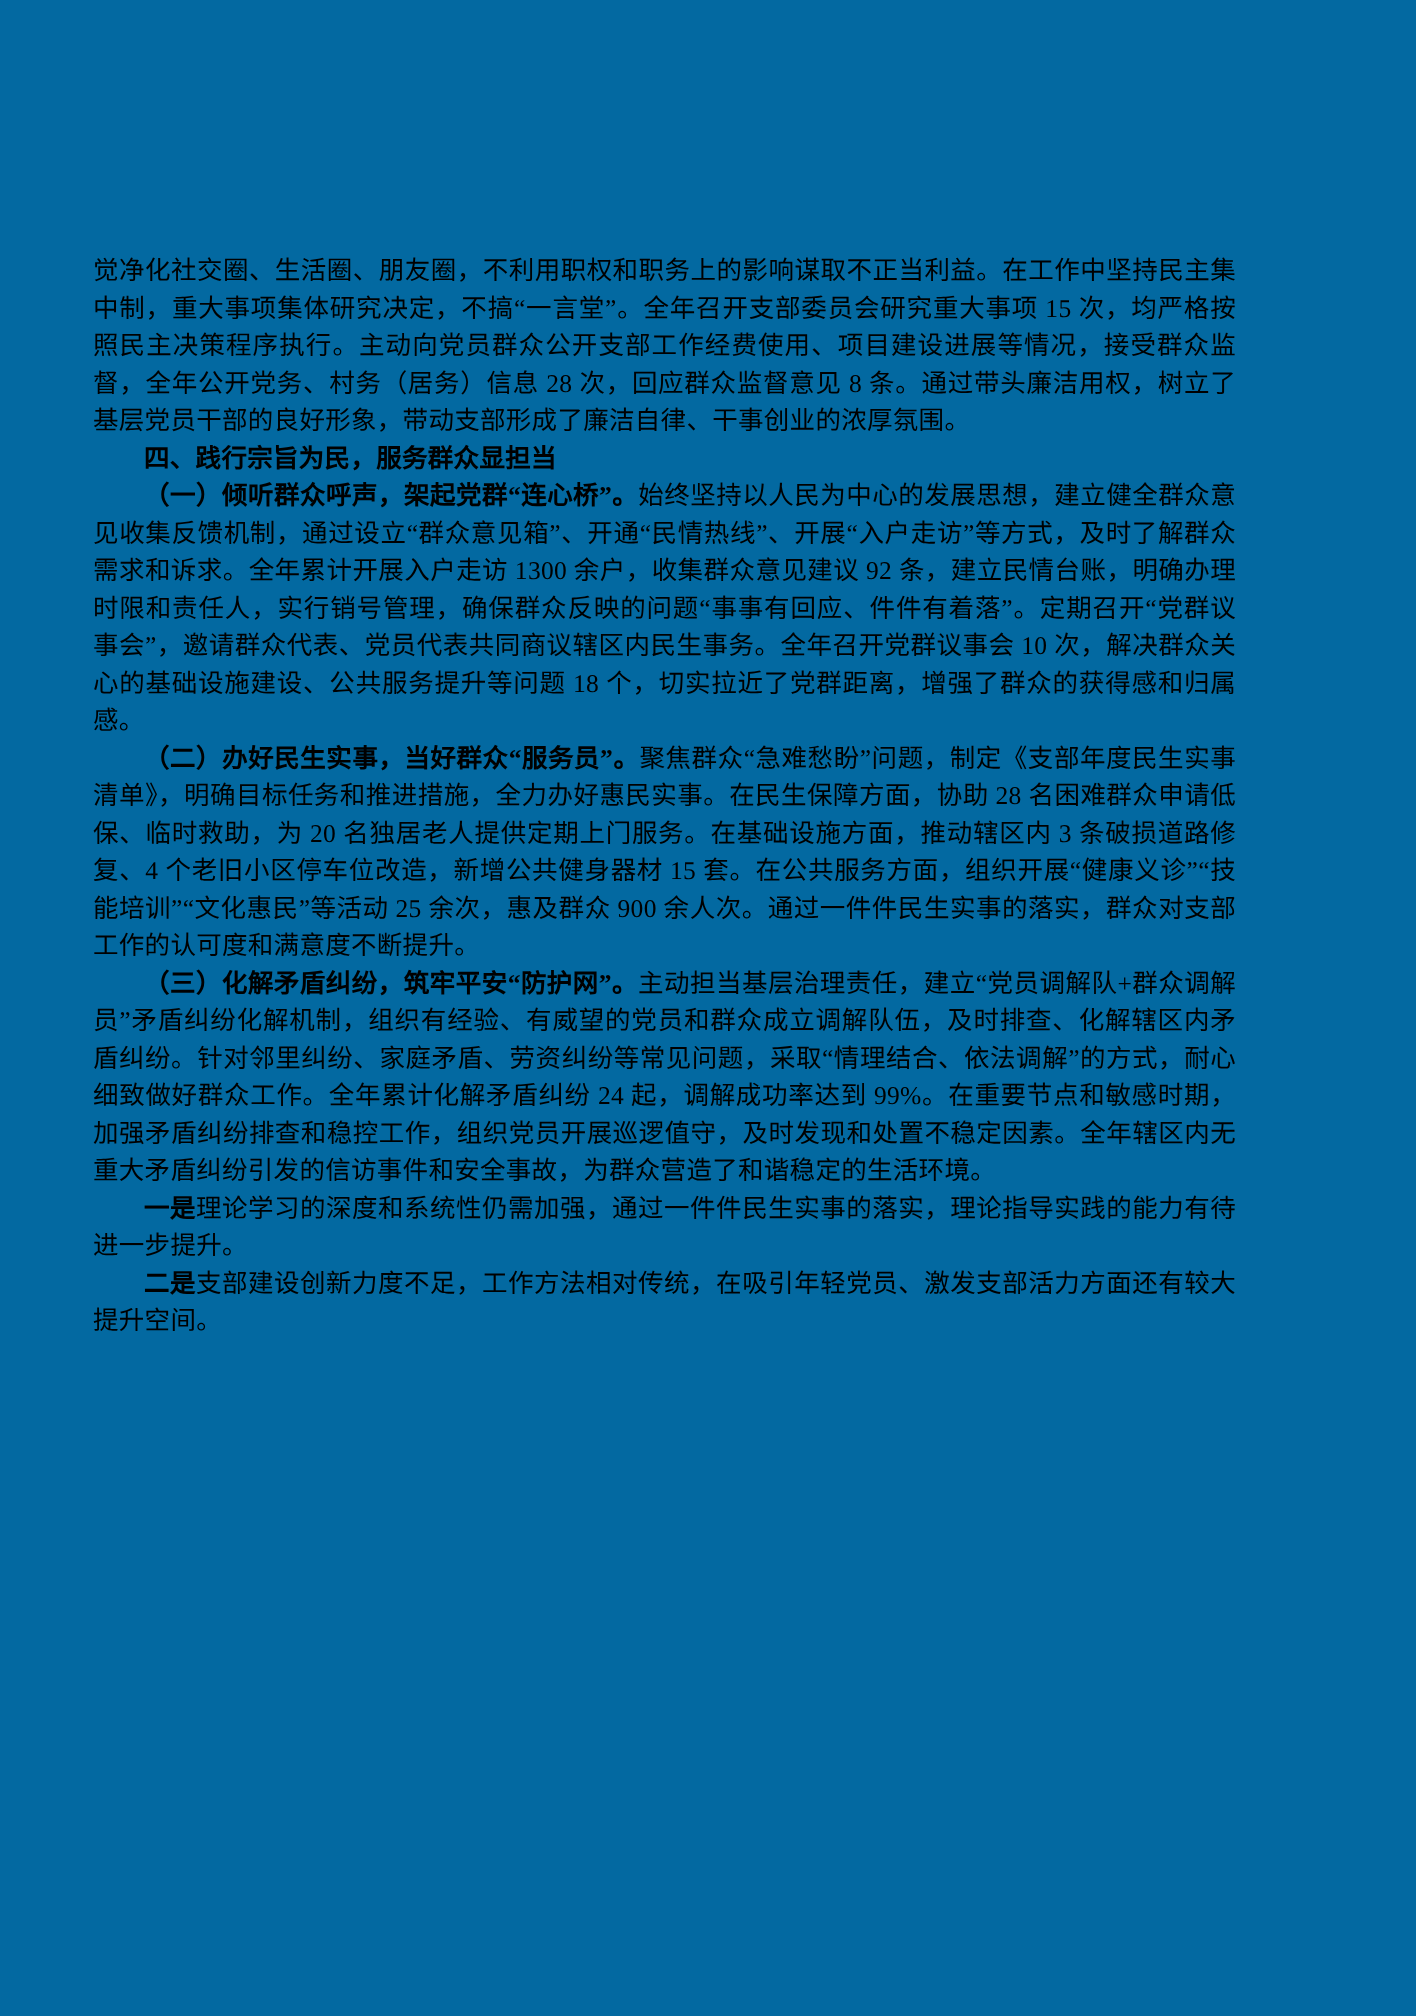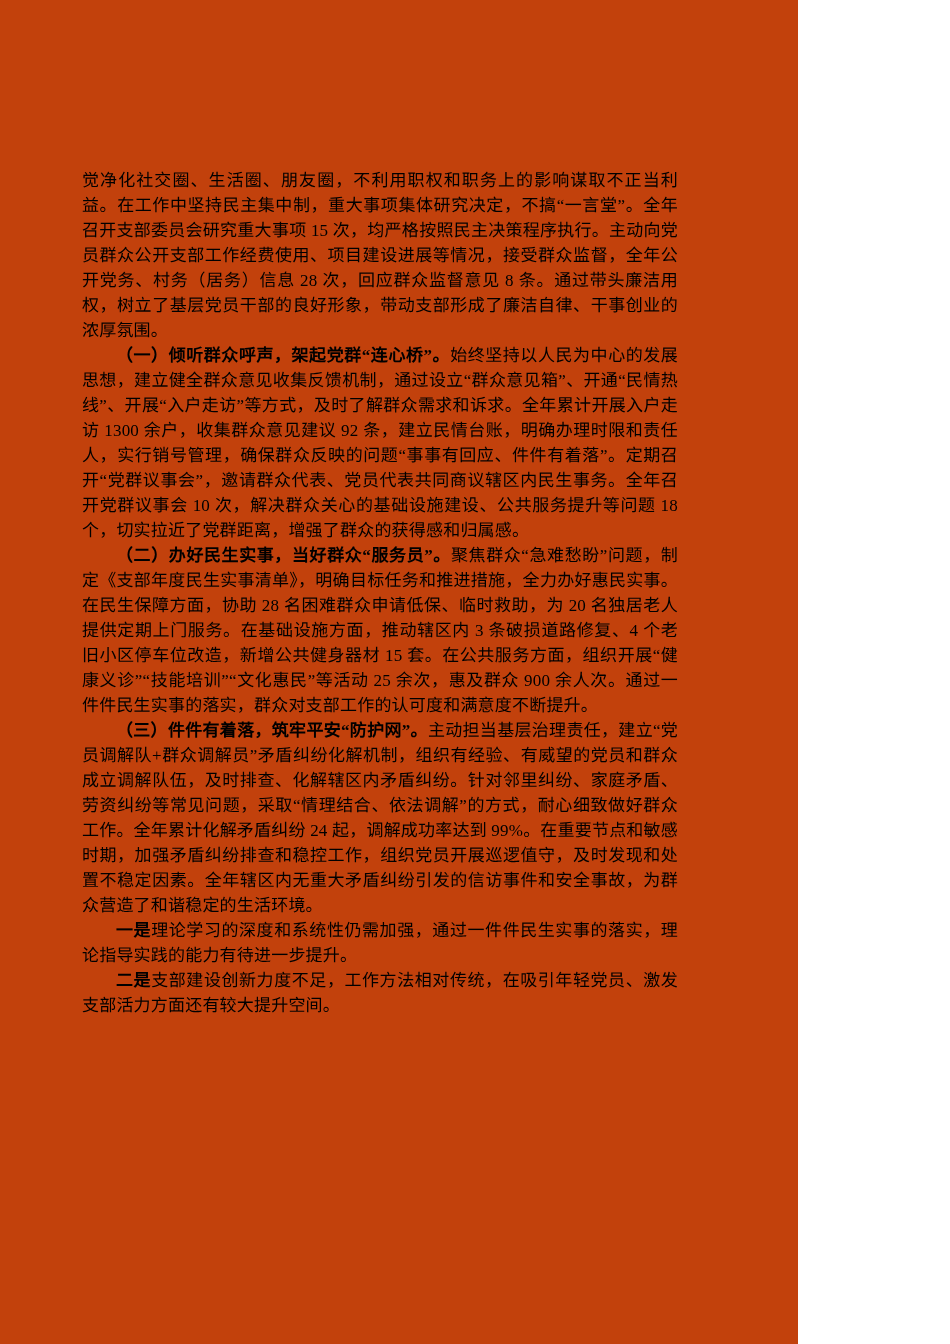--- a/index.html
+++ b/index.html
@@ -9,24 +9,24 @@
   }
   body {
     width: 950px;
     height: 1344px;
     overflow: hidden;
     font-family: "Liberation Serif", "DejaVu Serif", serif;
     color: #000000;
   }
   .page {
     box-sizing: border-box;
-    width: 798px;
+    width: 944px;
     height: 1344px;
-    padding: 168px 120px 120px 82px;
-    background: #c2410c;
+    padding: 168px 120px 120px 62px;
+    background: #0369a1;
   }
   .para {
     margin: 0;
     font-size: 17px;
     line-height: 25px;
     text-align: justify;
     text-indent: 2em;
     word-break: break-all;
     letter-spacing: 0.2px;
   }
@@ -41,26 +41,27 @@
     margin-top: 11px;
   }
 </style>
 </head>
 <body>
 
 <div class="page">
 
   <p class="para no-indent">觉净化社交圈、生活圈、朋友圈，不利用职权和职务上的影响谋取不正当利益。在工作中坚持民主集中制，重大事项集体研究决定，不搞“一言堂”。全年召开支部委员会研究重大事项 15 次，均严格按照民主决策程序执行。主动向党员群众公开支部工作经费使用、项目建设进展等情况，接受群众监督，全年公开党务、村务（居务）信息 28 次，回应群众监督意见 8 条。通过带头廉洁用权，树立了基层党员干部的良好形象，带动支部形成了廉洁自律、干事创业的浓厚氛围。</p>
 
+  <p class="para heading">四、践行宗旨为民，服务群众显担当</p>
 
   <p class="para"><span class="lead">（一）倾听群众呼声，架起党群“连心桥”。</span><span>始终坚持以人民为中心的发展思想，建立健全群众意见收集反馈机制，通过设立“群众意见箱”、开通“民情热线”、开展“入户走访”等方式，及时了解群众需求和诉求。全年累计开展入户走访 1300 余户，收集群众意见建议 92 条，建立民情台账，明确办理时限和责任人，实行销号管理，确保群众反映的问题“事事有回应、件件有着落”。定期召开“党群议事会”，邀请群众代表、党员代表共同商议辖区内民生事务。全年召开党群议事会 10 次，解决群众关心的基础设施建设、公共服务提升等问题 18 个，切实拉近了党群距离，增强了群众的获得感和归属感。</span></p>
 
   <p class="para"><span class="lead">（二）办好民生实事，当好群众“服务员”。</span><span>聚焦群众“急难愁盼”问题，制定《支部年度民生实事清单》，明确目标任务和推进措施，全力办好惠民实事。在民生保障方面，协助 28 名困难群众申请低保、临时救助，为 20 名独居老人提供定期上门服务。在基础设施方面，推动辖区内 3 条破损道路修复、4 个老旧小区停车位改造，新增公共健身器材 15 套。在公共服务方面，组织开展“健康义诊”“技能培训”“文化惠民”等活动 25 余次，惠及群众 900 余人次。通过一件件民生实事的落实，群众对支部工作的认可度和满意度不断提升。</span></p>
 
-  <p class="para"><span class="lead">（三）件件有着落，筑牢平安“防护网”。</span><span>主动担当基层治理责任，建立“党员调解队+群众调解员”矛盾纠纷化解机制，组织有经验、有威望的党员和群众成立调解队伍，及时排查、化解辖区内矛盾纠纷。针对邻里纠纷、家庭矛盾、劳资纠纷等常见问题，采取“情理结合、依法调解”的方式，耐心细致做好群众工作。全年累计化解矛盾纠纷 24 起，调解成功率达到 99%。在重要节点和敏感时期，加强矛盾纠纷排查和稳控工作，组织党员开展巡逻值守，及时发现和处置不稳定因素。全年辖区内无重大矛盾纠纷引发的信访事件和安全事故，为群众营造了和谐稳定的生活环境。</span></p>
+  <p class="para"><span class="lead">（三）化解矛盾纠纷，筑牢平安“防护网”。</span><span>主动担当基层治理责任，建立“党员调解队+群众调解员”矛盾纠纷化解机制，组织有经验、有威望的党员和群众成立调解队伍，及时排查、化解辖区内矛盾纠纷。针对邻里纠纷、家庭矛盾、劳资纠纷等常见问题，采取“情理结合、依法调解”的方式，耐心细致做好群众工作。全年累计化解矛盾纠纷 24 起，调解成功率达到 99%。在重要节点和敏感时期，加强矛盾纠纷排查和稳控工作，组织党员开展巡逻值守，及时发现和处置不稳定因素。全年辖区内无重大矛盾纠纷引发的信访事件和安全事故，为群众营造了和谐稳定的生活环境。</span></p>
 
 
 
   <p class="para"><span class="lead">一是</span><span>理论学习的深度和系统性仍需加强，通过一件件民生实事的落实，理论指导实践的能力有待进一步提升。</span></p>
 
   <p class="para"><span class="lead">二是</span><span>支部建设创新力度不足，工作方法相对传统，在吸引年轻党员、激发支部活力方面还有较大提升空间。</span></p>
 
 
 
 </div>

